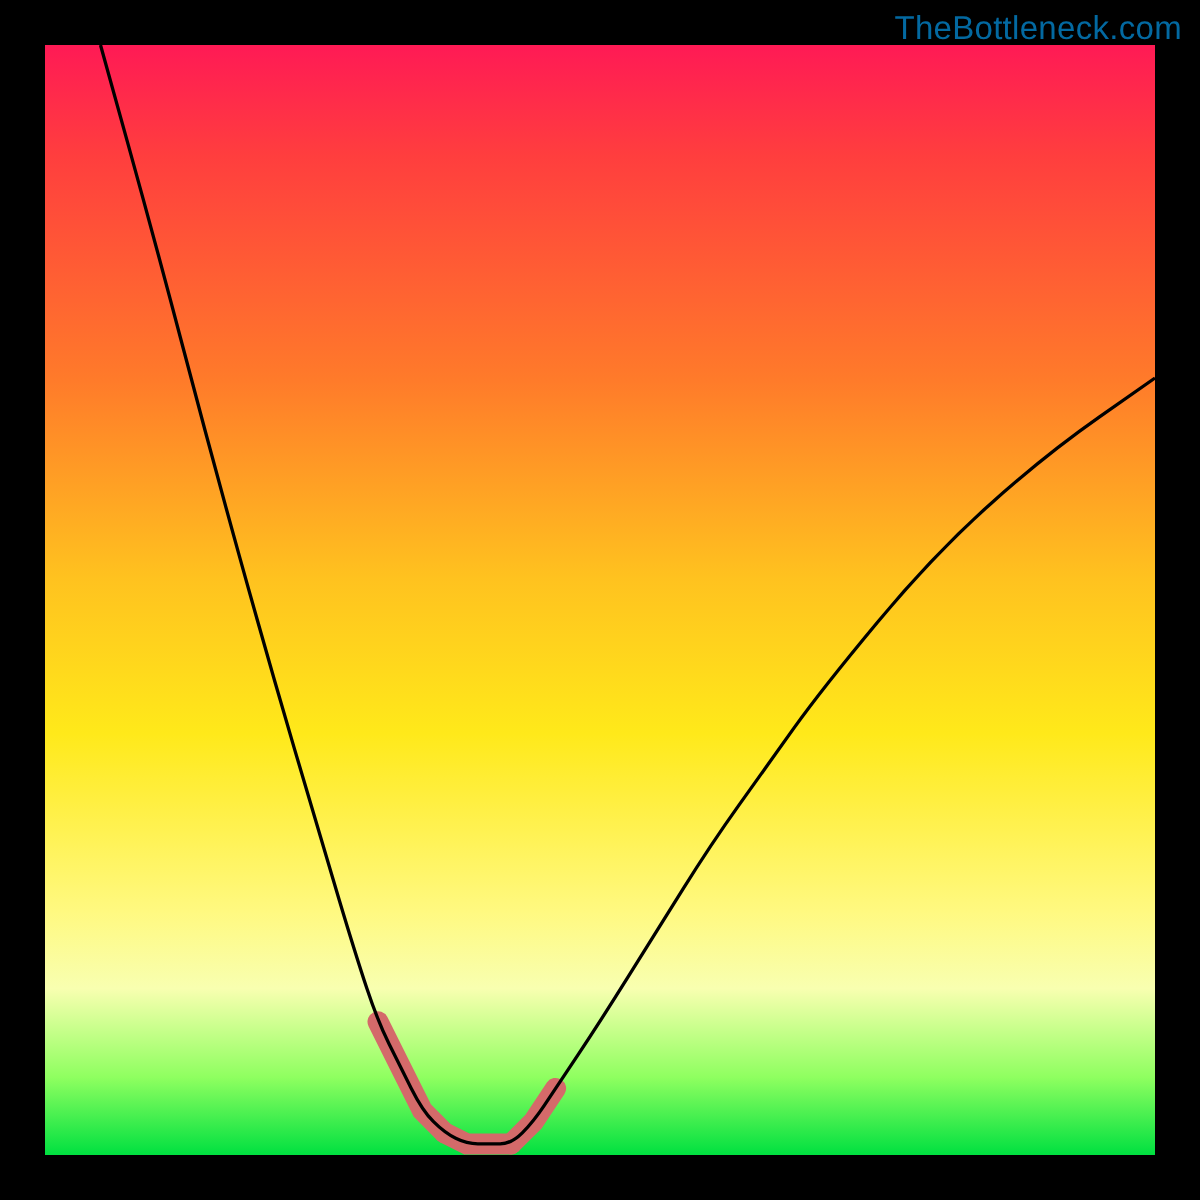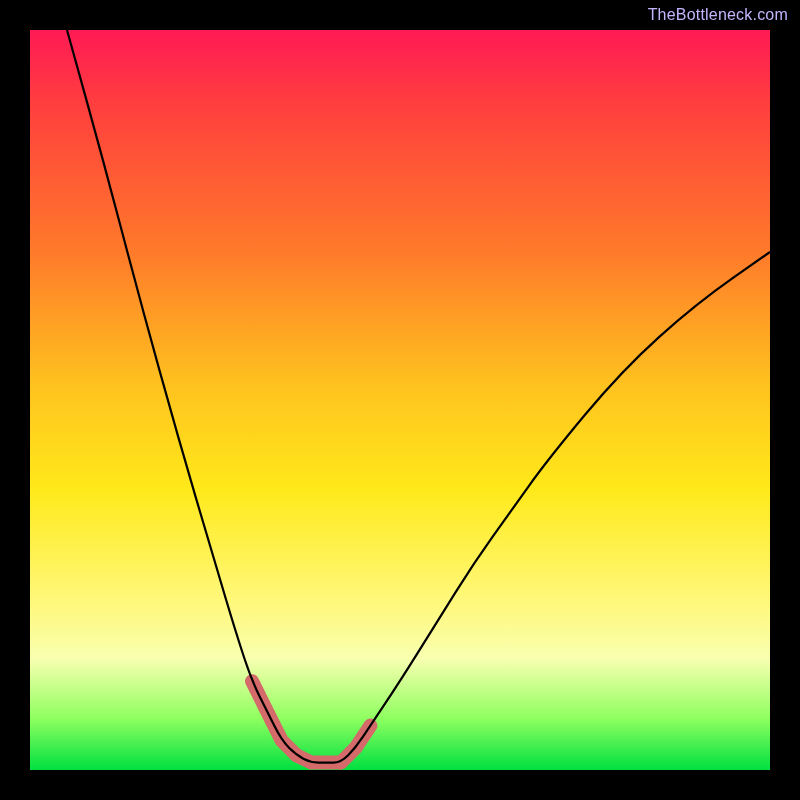--- a/index.html
+++ b/index.html
@@ -36,22 +36,22 @@
       #fff980 78%,
       #f8ffb0 85%,
       #8fff60 93%,
       #00e040 100%
     );
   }
   .watermark {
     position: absolute;
     top: 6px;
     right: 12px;
-    color: #c4b5fd;
-    font-size: 16px;
+    color: #0369a1;
+    font-size: 22px;
     letter-spacing: 0.2px;
   }
   svg.curve {
     position: absolute;
     left: 0;
     top: 0;
     width: 740px;
     height: 740px;
     overflow: visible;
   }

